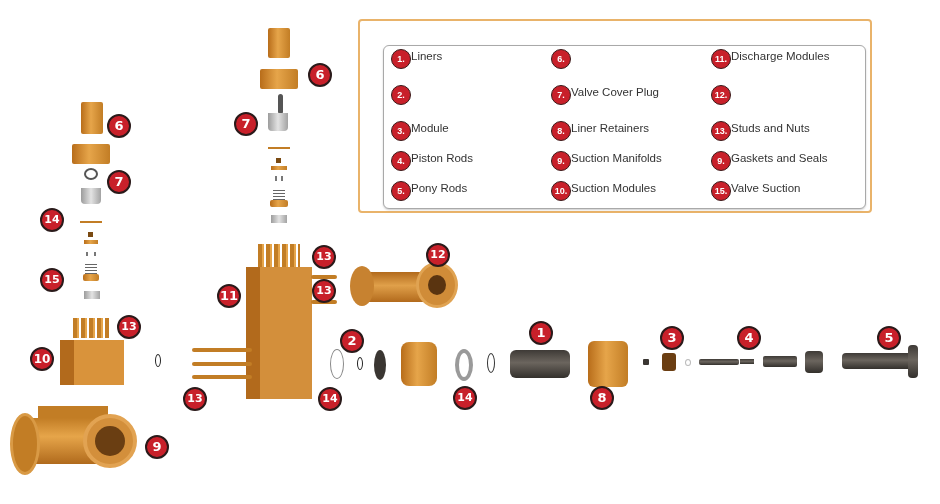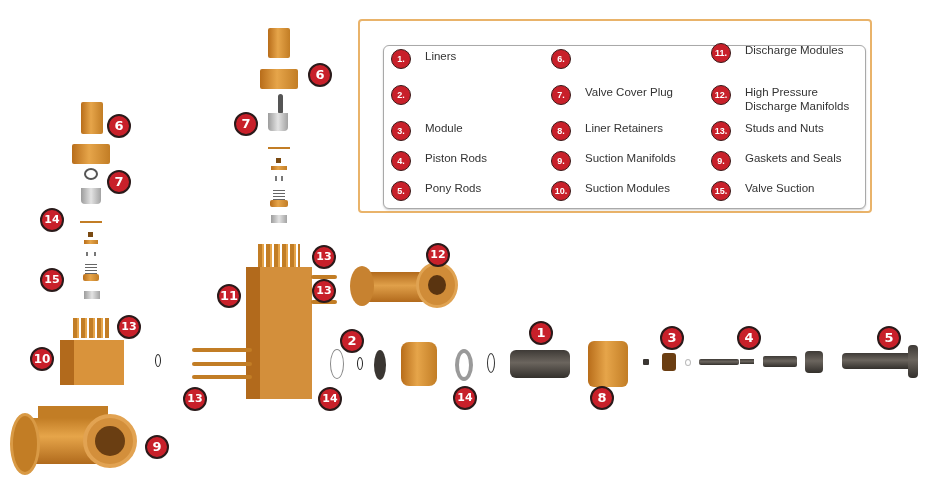--- a/index.html
+++ b/index.html
@@ -3,21 +3,21 @@
 <meta charset="utf-8">
 <style>
   html,body{margin:0;padding:0;background:#fff;}
   body{width:940px;height:504px;position:relative;overflow:hidden;font-family:"Liberation Sans",sans-serif;}
   .abs{position:absolute;}
   .badge{position:absolute;width:20px;height:20px;border-radius:50%;background:#c8202a;border:2px solid #2a1a1a;color:#fff;font-weight:bold;font-size:13px;line-height:20px;text-align:center;font-family:"DejaVu Sans",sans-serif;box-sizing:content-box;}
   .legend-outer{position:absolute;left:358px;top:19px;width:514px;height:194px;border:2px solid #e9b36a;border-radius:4px;box-sizing:border-box;background:#fff;}
   .legend-inner{position:absolute;left:383px;top:45px;width:483px;height:164px;border:1.5px solid #a9a9a9;border-radius:6px;box-sizing:border-box;background:#fff;box-shadow:0 1px 2px rgba(0,0,0,.2);}
   .li{position:absolute;display:flex;align-items:flex-start;}
   .li .lb{width:18px;height:18px;border-radius:50%;background:#c8202a;border:1.5px solid #3a1a1a;color:#fff;font-size:9px;font-weight:bold;line-height:18px;text-align:center;flex:none;}
-  .li .lt{margin-left:14px;font-size:11.5px;color:#333;line-height:14px;width:120px;}
+  .li .lt{font-size:11.5px;color:#333;line-height:14px;width:120px;}
   
   .brass{background:linear-gradient(90deg,#b86d1a,#e6a54a 45%,#c27d25);}
   .brass-v{background:linear-gradient(180deg,#b86d1a,#e6a54a 45%,#c27d25);}
   .dark{background:linear-gradient(180deg,#3e3a36,#6b655e 45%,#33302c);}
   .grey{background:linear-gradient(90deg,#9c9c9c,#e3e3e3 50%,#a3a3a3);}
   .ring{border-radius:50%;box-sizing:border-box;}
 </style>
 </head>
 <body>
 
@@ -57,27 +57,26 @@
   </div>
 <div class="li" style="left:551px;top:151px">
     <span class="lb">9.</span>
     <span class="lt">Suction Manifolds</span>
   </div>
 <div class="li" style="left:551px;top:181px">
     <span class="lb">10.</span>
     <span class="lt">Suction Modules</span>
   </div>
 
-<div class="li" style="left:711px;top:43px">
+<div class="li" style="left:711px;top:49px">
     <span class="lb">11.</span>
     <span class="lt" style="width:140px">Discharge Modules</span>
   </div>
 <div class="li" style="left:711px;top:85px">
     <span class="lb">12.</span>
-    <span class="lt" style="width:120px">High Pressure Discharge Manifolds</span>
   </div>
 <div class="li" style="left:711px;top:121px">
     <span class="lb">13.</span>
     <span class="lt">Studs and Nuts</span>
   </div>
 <div class="li" style="left:711px;top:151px">
     <span class="lb">9.</span>
     <span class="lt">Gaskets and Seals</span>
   </div>
 <div class="li" style="left:711px;top:181px">

